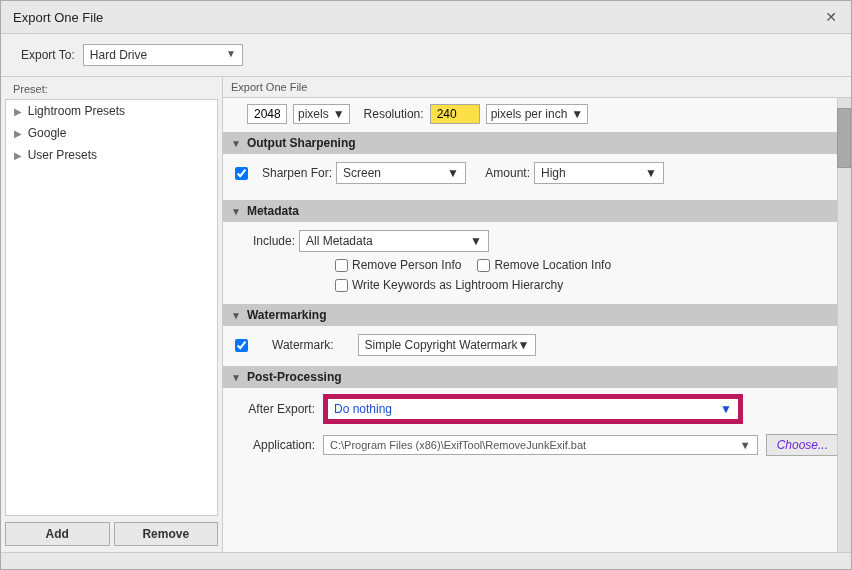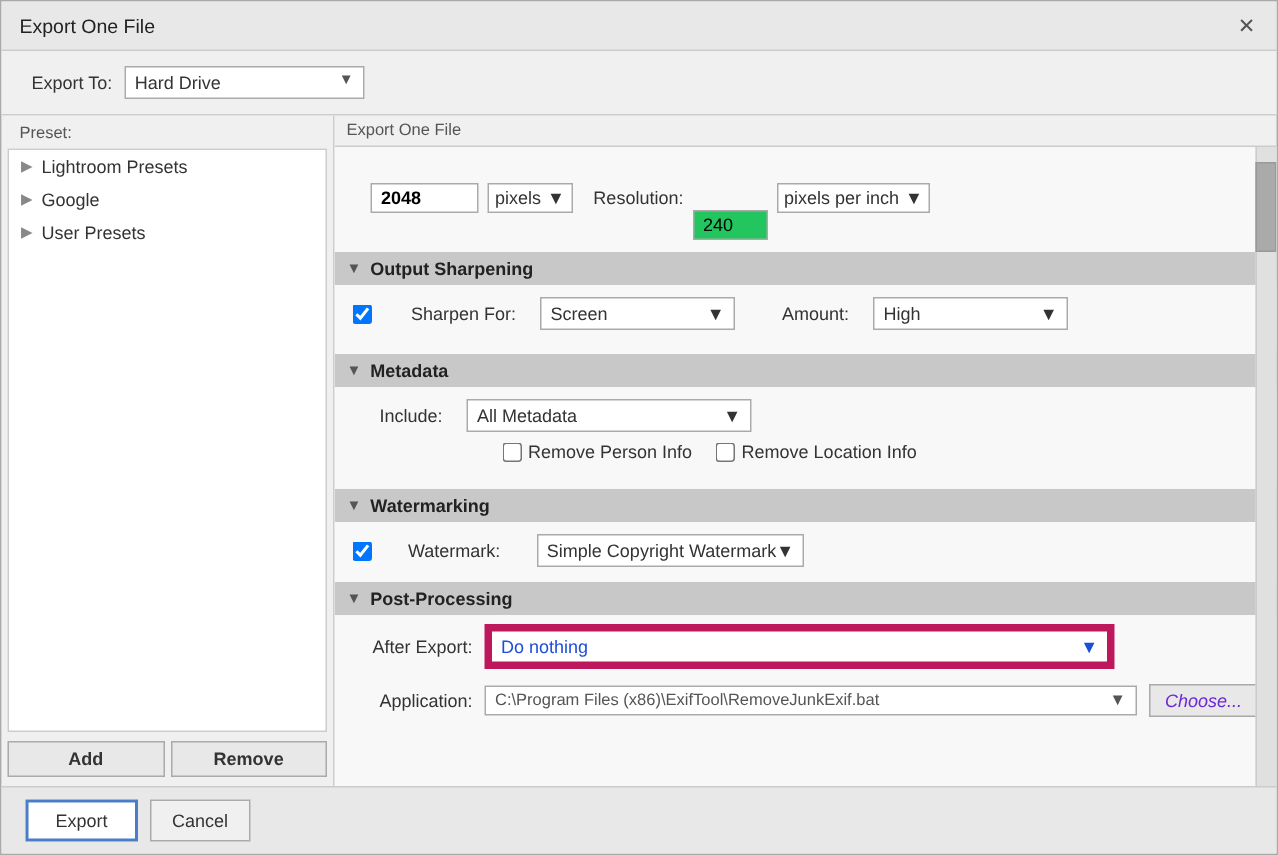--- a/index.html
+++ b/index.html
@@ -157,23 +157,22 @@
       display: flex;
       align-items: center;
       padding: 6px 12px 6px 24px;
       gap: 6px;
       background: #f8f8f8;
     }
     .pixel-input {
       border: 1px solid #aaa;
       padding: 2px 6px;
       font-size: 12px;
-      width: 72px;
-      background: white;
-      font-weight: bold;
+      width: 40px;
+      background: white;
     }
     .small-select {
       background: white;
       border: 1px solid #aaa;
       padding: 2px 4px;
       font-size: 12px;
       color: #333;
       display: inline-flex;
       align-items: center;
       cursor: pointer;
@@ -182,22 +181,21 @@
     .resolution-label {
       font-size: 12px;
       color: #333;
       margin-left: 8px;
     }
     .resolution-input {
       border: 1px solid #aaa;
       padding: 2px 6px;
       font-size: 12px;
       width: 50px;
-      background: #22c55e;
-      margin-top: 36px;
+      background: #fde047;
     }
     .section-header {
       background: #c8c8c8;
       padding: 4px 8px 4px 8px;
       font-size: 12px;
       font-weight: bold;
       color: #222;
       display: flex;
       align-items: center;
       gap: 6px;
@@ -208,21 +206,21 @@
       color: #555;
     }
     .section-body {
       padding: 8px 12px;
       background: #f8f8f8;
     }
     .form-row {
       display: flex;
       align-items: center;
       margin-bottom: 6px;
-      gap: 16px;
+      gap: 4px;
     }
     .form-label {
       font-size: 12px;
       color: #333;
       min-width: 80px;
       text-align: right;
     }
     .medium-select {
       background: white;
       border: 1px solid #aaa;
@@ -479,20 +477,24 @@
           <div class="metadata-checks">
             <div class="check-item">
               <input type="checkbox" style="">
               <span class="check-label">Remove Person Info</span>
             </div>
             <div class="check-item">
               <input type="checkbox" style="">
               <span class="check-label">Remove Location Info</span>
             </div>
           </div>
+          <div class="keywords-check">
+            <input type="checkbox" style="">
+            <span class="check-label">Write Keywords as Lightroom Hierarchy</span>
+          </div>
         </div>
 
         <div class="section-header" style="margin-top: 4px;">
           <span class="section-arrow">▼</span>
           <span>Watermarking</span>
         </div>
         <div class="watermark-row">
           <input type="checkbox" checked="" style="">
           <span class="check-label">Watermark:</span>
           <div class="watermark-select">
@@ -522,18 +524,14 @@
         </div>
 
         <div class="scroll-track">
           <div class="scrollbar-thumb"></div>
         </div>
       </div>
     </div>
   </div>
 
   <div class="dialog-footer">
-    <div class="footer-right">
-      <button class="export-btn">Export</button>
-      <button class="cancel-btn">Cancel</button>
-    </div>
   </div>
 </div>
 
 </body></html>

